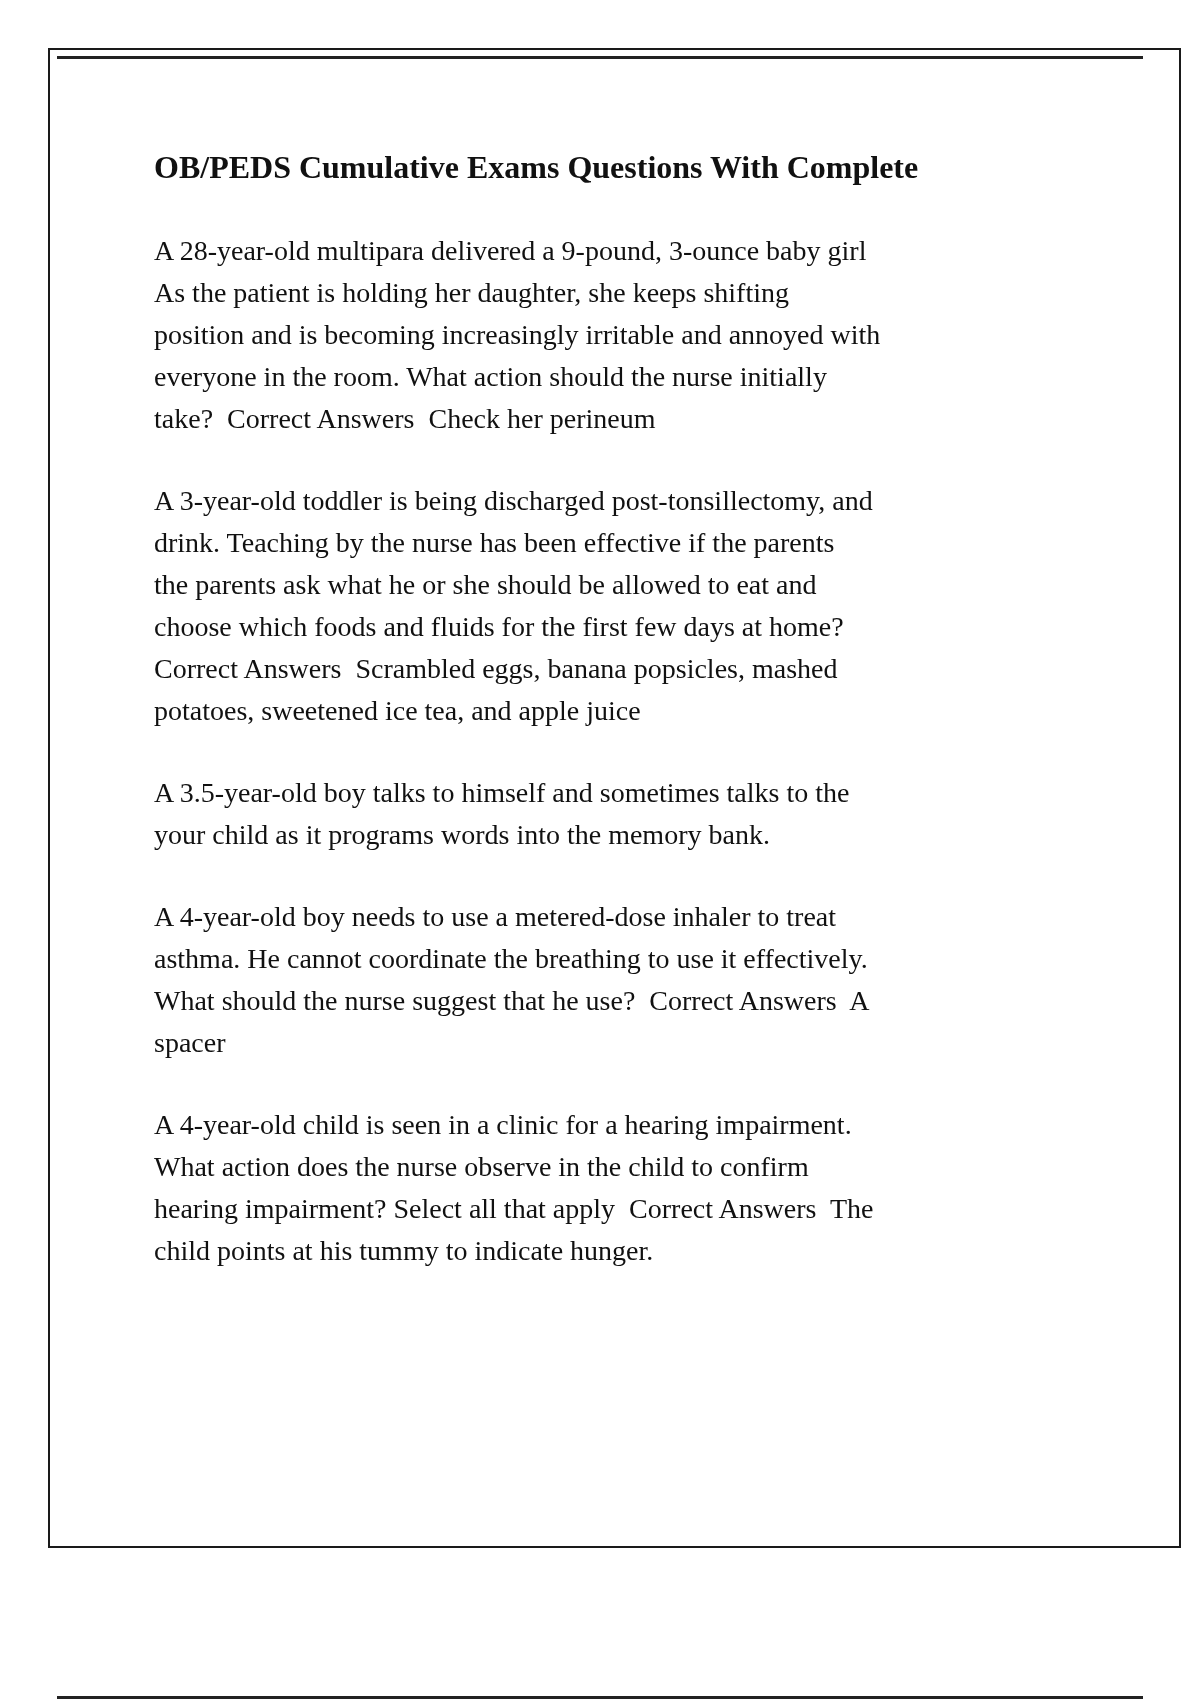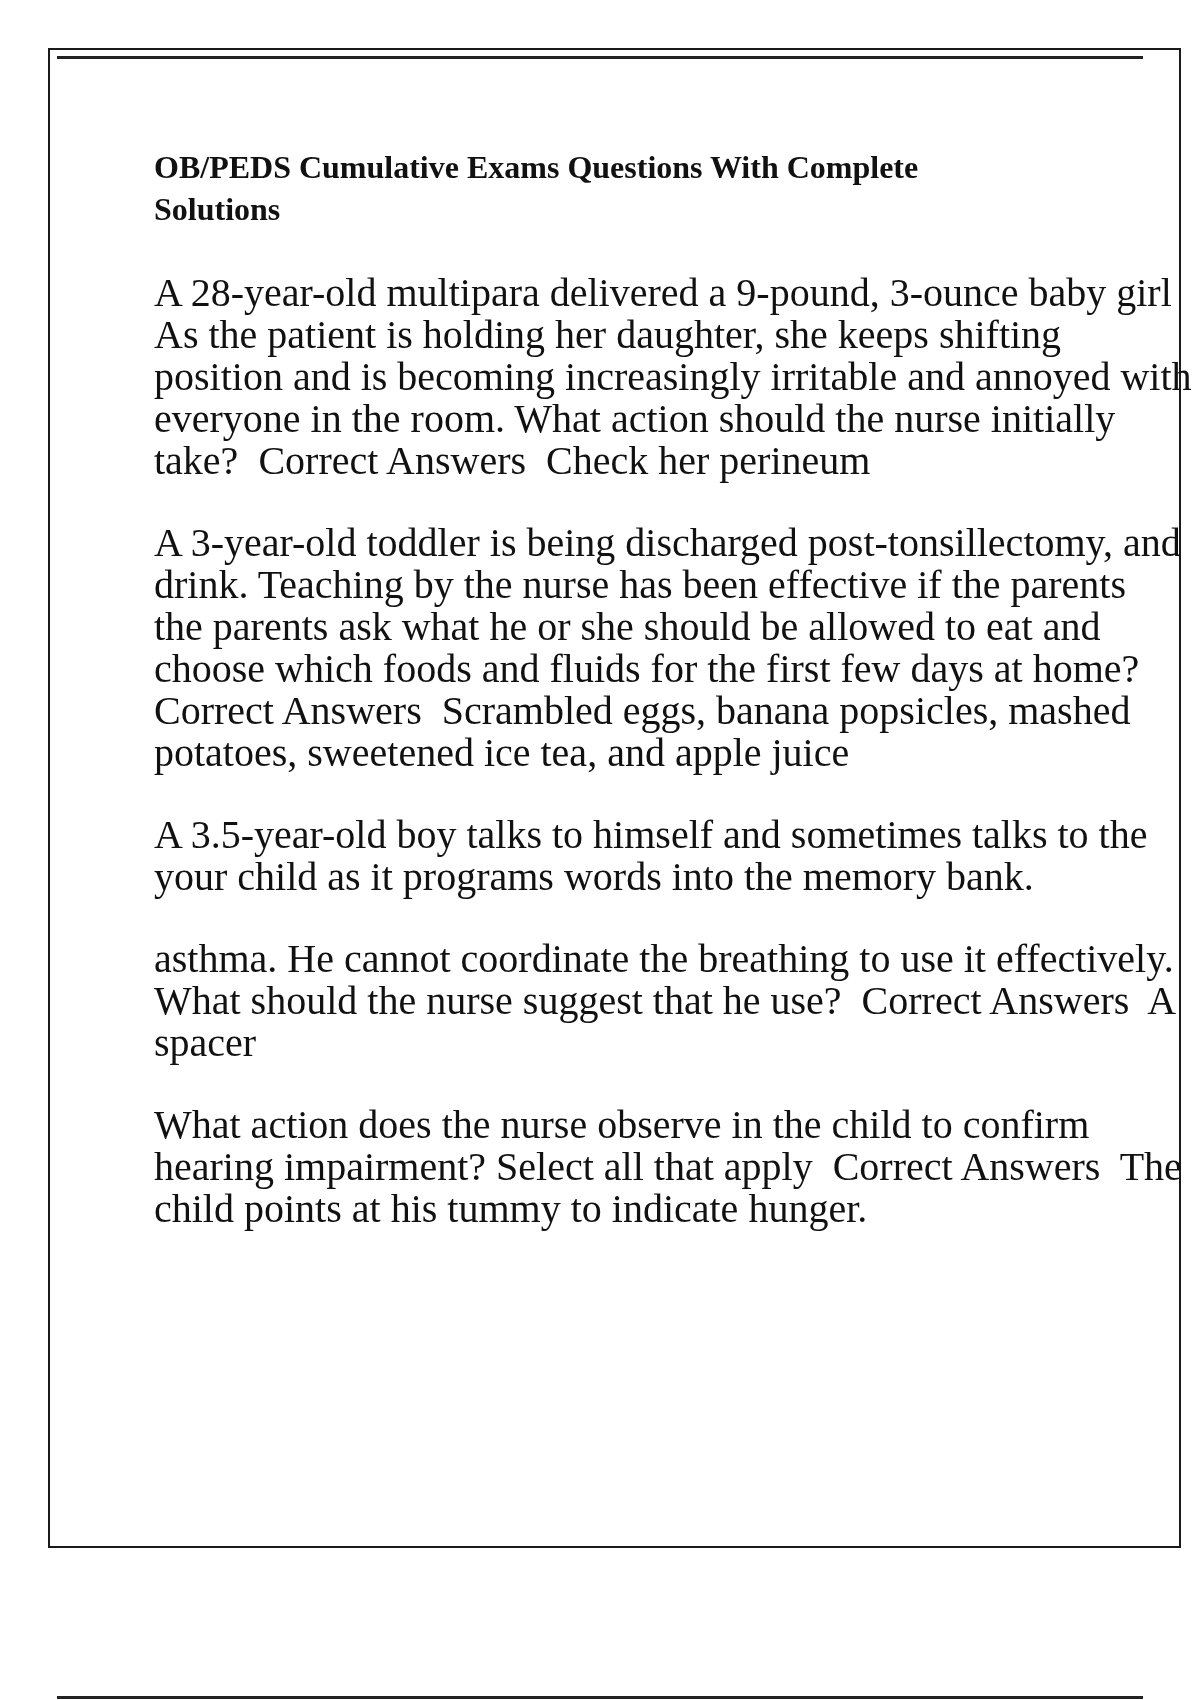--- a/index.html
+++ b/index.html
@@ -2,33 +2,32 @@
 <html><head>
 <meta charset="utf-8">
 <style>
   html, body { margin: 0; padding: 0; background: #ffffff; }
   body { width: 1200px; height: 1700px; position: relative; overflow: hidden; font-family: "Liberation Serif", "DejaVu Serif", serif; color: #111111; }
   .frame { position: absolute; left: 48px; top: 48px; width: 1133px; height: 1500px; border: 2px solid #1a1a1a; box-sizing: border-box; }
   .top-rule { position: absolute; left: 57px; top: 56px; width: 1086px; height: 3px; background: #222222; }
   .bottom-rule { position: absolute; left: 57px; top: 1696px; width: 1086px; height: 3px; background: #222222; }
   .content { position: absolute; left: 147px; top: 146px; width: 950px; }
   .title { font-weight: bold; font-size: 32px; line-height: 42px; margin: 0 0 42px 0; }
-  .qa { font-size: 40px; line-height: 42px; margin: 0 0 40px 0; white-space: normal; }
+  .qa { font-size: 28px; line-height: 42px; margin: 0 0 40px 0; white-space: normal; }
   .line { display: block; white-space: pre; margin-left: 7px; }
 </style>
 </head>
 <body>
 
 <div class="top-rule"></div>
 <div class="frame"></div>
 
 <div class="content">
   <h1 class="title">
     <span class="line">OB/PEDS Cumulative Exams Questions With Complete</span>
-    <span class="line">Solutions</span>
   </h1>
 
   <p class="qa">
     <span class="line">A 28-year-old multipara delivered a 9-pound, 3-ounce baby girl</span>
     <span class="line">As the patient is holding her daughter, she keeps shifting</span>
     <span class="line">position and is becoming increasingly irritable and annoyed with</span>
     <span class="line">everyone in the room. What action should the nurse initially</span>
     <span class="line">take?  Correct Answers  Check her perineum</span>
   </p>
 
@@ -40,25 +39,27 @@
     <span class="line">Correct Answers  Scrambled eggs, banana popsicles, mashed</span>
     <span class="line">potatoes, sweetened ice tea, and apple juice</span>
   </p>
 
   <p class="qa">
     <span class="line">A 3.5-year-old boy talks to himself and sometimes talks to the</span>
     <span class="line">your child as it programs words into the memory bank.</span>
   </p>
 
   <p class="qa">
+    <span class="line">A 4-year-old boy needs to use a metered-dose inhaler to treat</span>
     <span class="line">asthma. He cannot coordinate the breathing to use it effectively.</span>
     <span class="line">What should the nurse suggest that he use?  Correct Answers  A</span>
     <span class="line">spacer</span>
   </p>
 
   <p class="qa">
+    <span class="line">A 4-year-old child is seen in a clinic for a hearing impairment.</span>
     <span class="line">What action does the nurse observe in the child to confirm</span>
     <span class="line">hearing impairment? Select all that apply  Correct Answers  The</span>
     <span class="line">child points at his tummy to indicate hunger.</span>
   </p>
 </div>
 
 <div class="bottom-rule"></div>
 
 </body></html>

